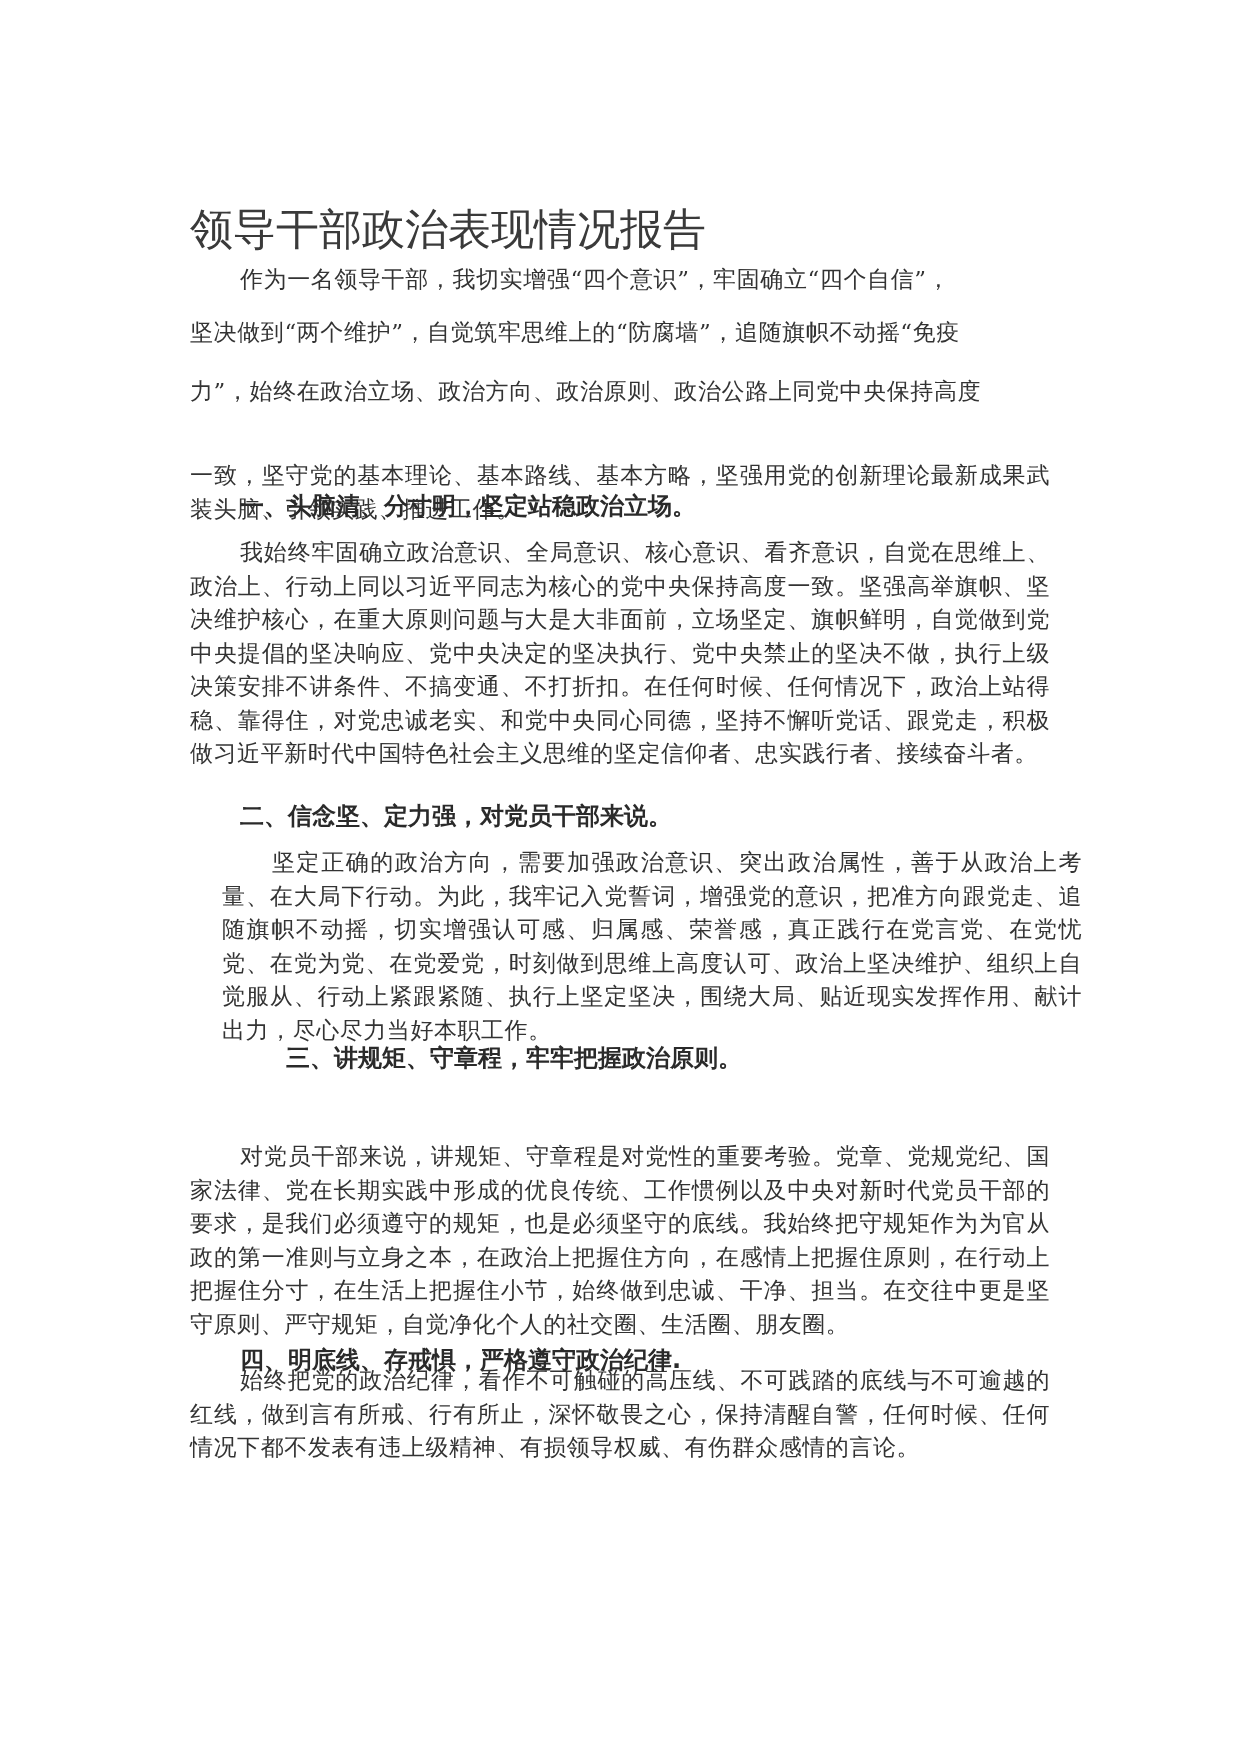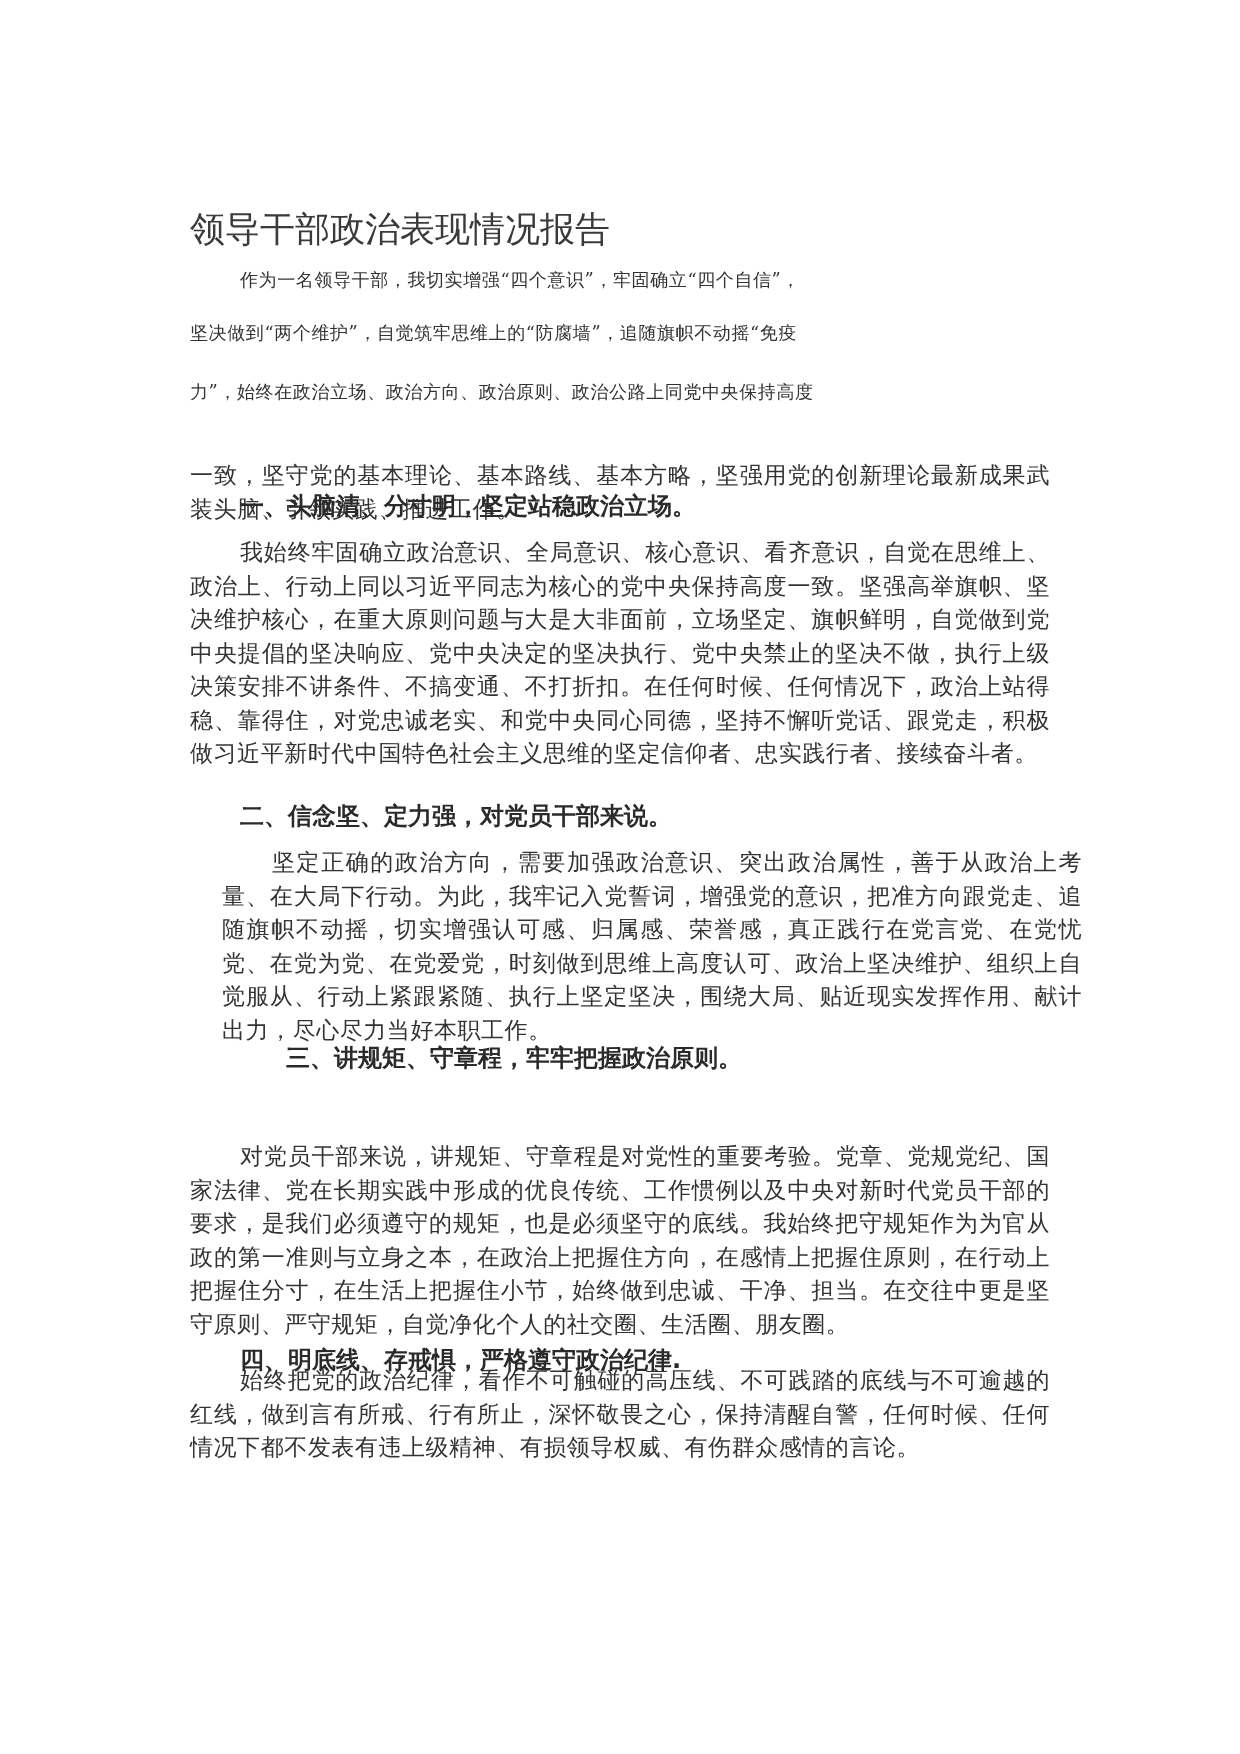--- a/index.html
+++ b/index.html
@@ -19,33 +19,33 @@
       position: absolute;
       left: 190px;
       top: 0;
       width: 860px;
     }
     .title {
       position: absolute;
       left: 0;
       top: 203px;
       font-family: "DejaVu Sans", "Liberation Sans", sans-serif;
-      font-size: 35px;
+      font-size: 43px;
       line-height: 52px;
       color: #3a3a3a;
       letter-spacing: 0px;
       white-space: nowrap;
       margin: 0;
       font-weight: normal;
     }
     .intro-line {
       position: absolute;
       left: 0;
       width: 860px;
-      font-size: 18px;
+      font-size: 23px;
       line-height: 33px;
       color: #333;
       white-space: nowrap;
       text-align: justify;
       letter-spacing: 0.6px;
     }
     .block {
       position: absolute;
       left: 0;
       width: 860px;

